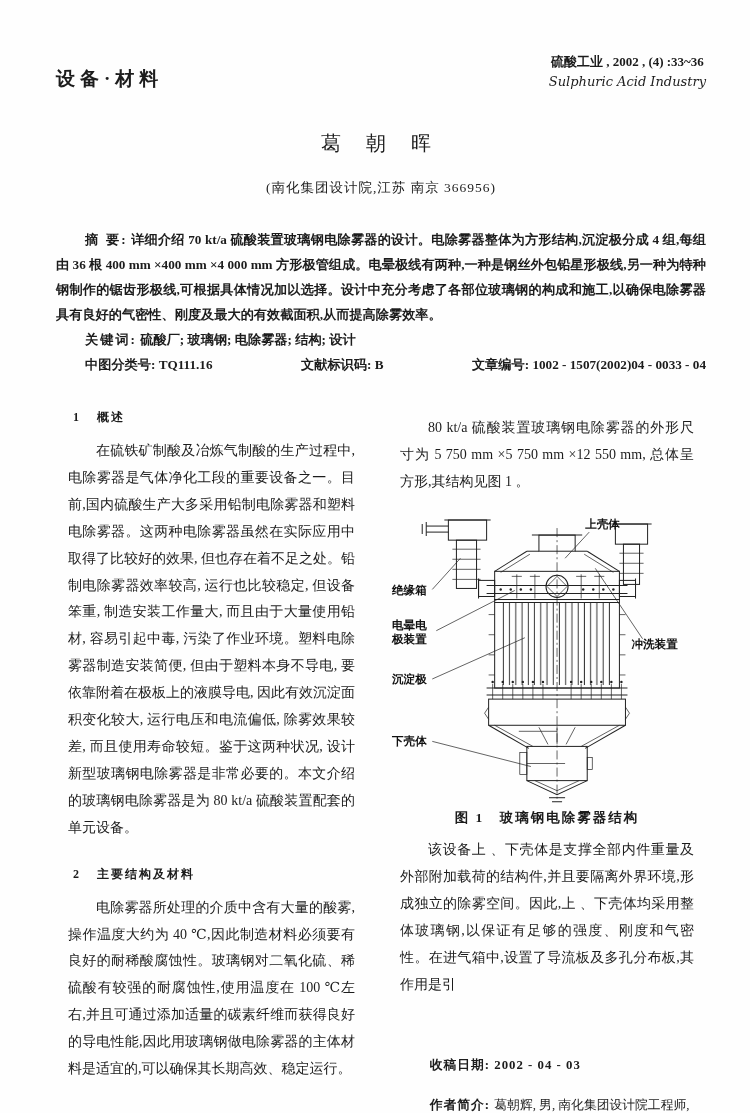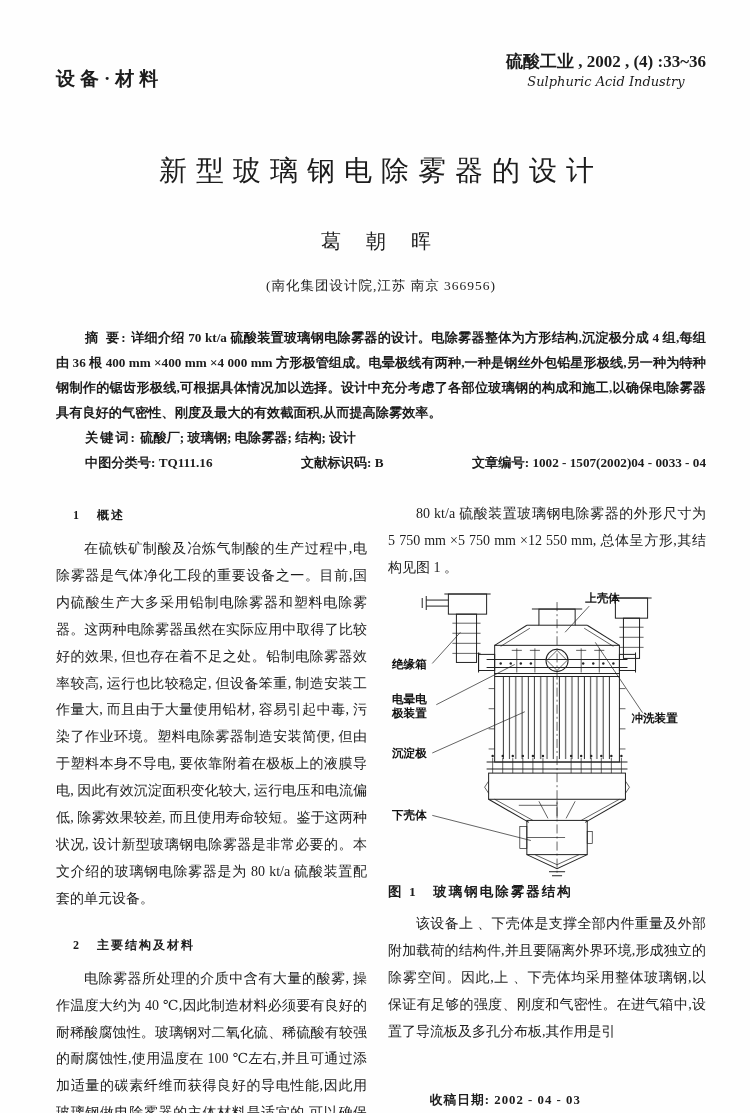--- a/index.html
+++ b/index.html
@@ -6,46 +6,46 @@
   .page{
     width:750px;height:1113px;margin:0 auto;background:#fefefe;
     color:#1c1c1c;position:relative;overflow:hidden;box-sizing:border-box;
     padding:52px 44px 0 56px;
     font-family:"Liberation Serif","DejaVu Serif",serif;
   }
   
   .hdr{display:flex;justify-content:space-between;align-items:flex-start;}
   .hdr-left{font-size:19px;font-weight:bold;letter-spacing:5px;margin-top:14px;}
   .hdr-right{text-align:center;line-height:20px;}
-  .hdr-journal{font-size:17px;font-weight:bold;}
+  .hdr-journal{font-size:13px;font-weight:bold;}
   .hdr-journal-en{font-size:13px;font-style:italic;font-family:"DejaVu Serif",serif;}
   
   .title{margin-top:60px;text-align:center;font-size:28px;letter-spacing:9px;font-weight:500;}
   .author{margin-top:38px;text-align:center;font-size:20px;letter-spacing:10px;}
   .affil{margin-top:22px;text-align:center;font-size:13.5px;letter-spacing:1px;}
   
   .front{margin-top:30px;font-size:13.2px;line-height:25px;font-weight:600;text-align:justify;}
   .front p{margin:0;}
   .front .indent{text-indent:2.2em;}
   .front .lbl{letter-spacing:2px;}
   .clcline{display:flex;gap:15px;}
   .clcline span.seg{white-space:nowrap;}
   .clcline .gap{display:inline-block;width:46px;}
   
   .cols{display:flex;margin-top:26px;}
   .colL{width:315px;}
   .colR{width:322px;margin-left:21px;display:flex;flex-direction:column;}
   .sec-h{font-size:12px;font-weight:bold;letter-spacing:2px;margin:6px 0 12px 17px;}
   .sec-h .num{margin-right:16px;}
-  .body-p{font-size:14px;line-height:26.9px;text-align:justify;text-indent:2em;margin:0;}
+  .body-p{font-size:14px;line-height:26.9px;text-align:justify;text-indent:2em;margin:12px;}
   .sec2-h{margin-top:24px;}
   
   .fig{margin-top:8px;}
   .fig svg{display:block;width:100%;height:auto;}
-  .fig-cap{font-size:13.5px;font-weight:bold;letter-spacing:2px;margin-top:4px;}
+  .fig-cap{text-align:center;font-size:13.5px;font-weight:bold;letter-spacing:2px;margin-top:4px;}
   
   .footnote{margin-top:26px;font-size:12.8px;line-height:24px;}
   .footnote p{margin:16px;}
   .footnote .lbl{font-weight:bold;letter-spacing:1px;}
   .footnote .indent{text-indent:2em;}
   .draw{stroke:#222;stroke-width:1;fill:none;}
   .drawthin{stroke:#222;stroke-width:0.7;fill:none;}
   .svglabel{font-family:"Liberation Serif","DejaVu Serif",serif;font-size:11.5px;font-weight:bold;fill:#111;}
 </style>
 </head>
@@ -54,21 +54,20 @@
 <div class="page">
 
   <div class="hdr">
     <div class="hdr-left">设备·材料</div>
     <div class="hdr-right">
       <div class="hdr-journal">硫酸工业 , 2002 , (4) :33~36</div>
       <div class="hdr-journal-en">Sulphuric Acid Industry</div>
     </div>
   </div>
 
-  <div class="title">新型玻璃钢电除雾器的设计</div>
   <div class="author">葛 朝 晖</div>
   <div class="affil">(南化集团设计院,江苏 南京 366956)</div>
 
   <div class="front">
     <p class="indent"><span class="lbl">摘  要:</span> <span>详细介绍 70 kt/a 硫酸装置玻璃钢电除雾器的设计。电除雾器整体为方形结构,沉淀极分成 4 组,每组由 36 根 400 mm ×400 mm ×4 000 mm 方形极管组成。电晕极线有两种,一种是钢丝外包铅星形极线,另一种为特种钢制作的锯齿形极线,可根据具体情况加以选择。设计中充分考虑了各部位玻璃钢的构成和施工,以确保电除雾器具有良好的气密性、刚度及最大的有效截面积,从而提高除雾效率。</span></p>
     <p class="indent"><span class="lbl">关键词:</span> <span>硫酸厂; 玻璃钢; 电除雾器; 结构; 设计</span></p>
     <p class="indent clcline">
       <span class="seg"><span>中图分类号: </span><span>TQ111.16</span></span>
         <span class="gap"></span>
       <span class="seg"><span>文献标识码: </span><span>B</span></span>

